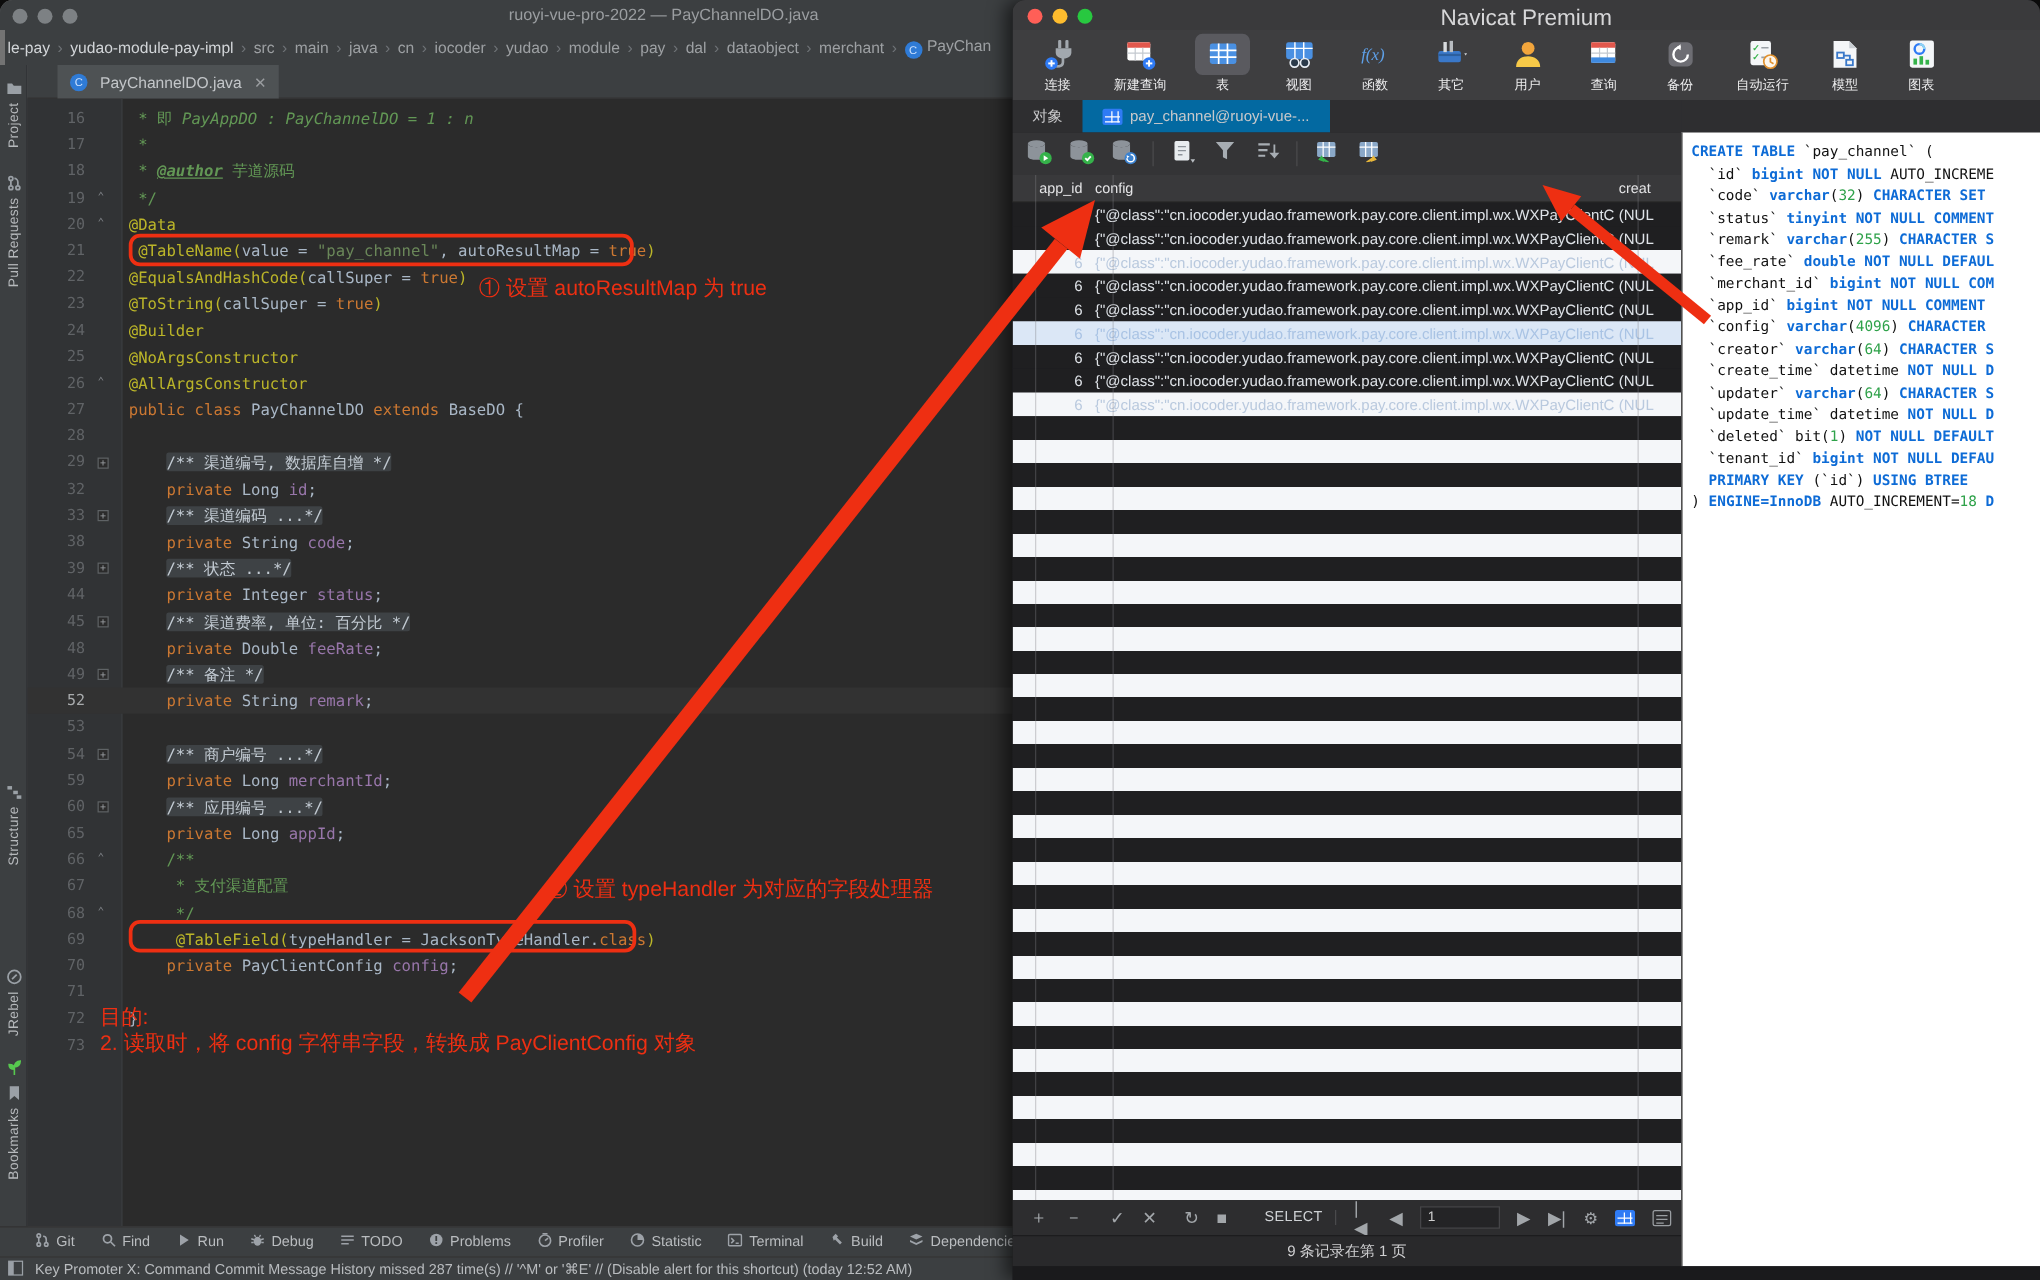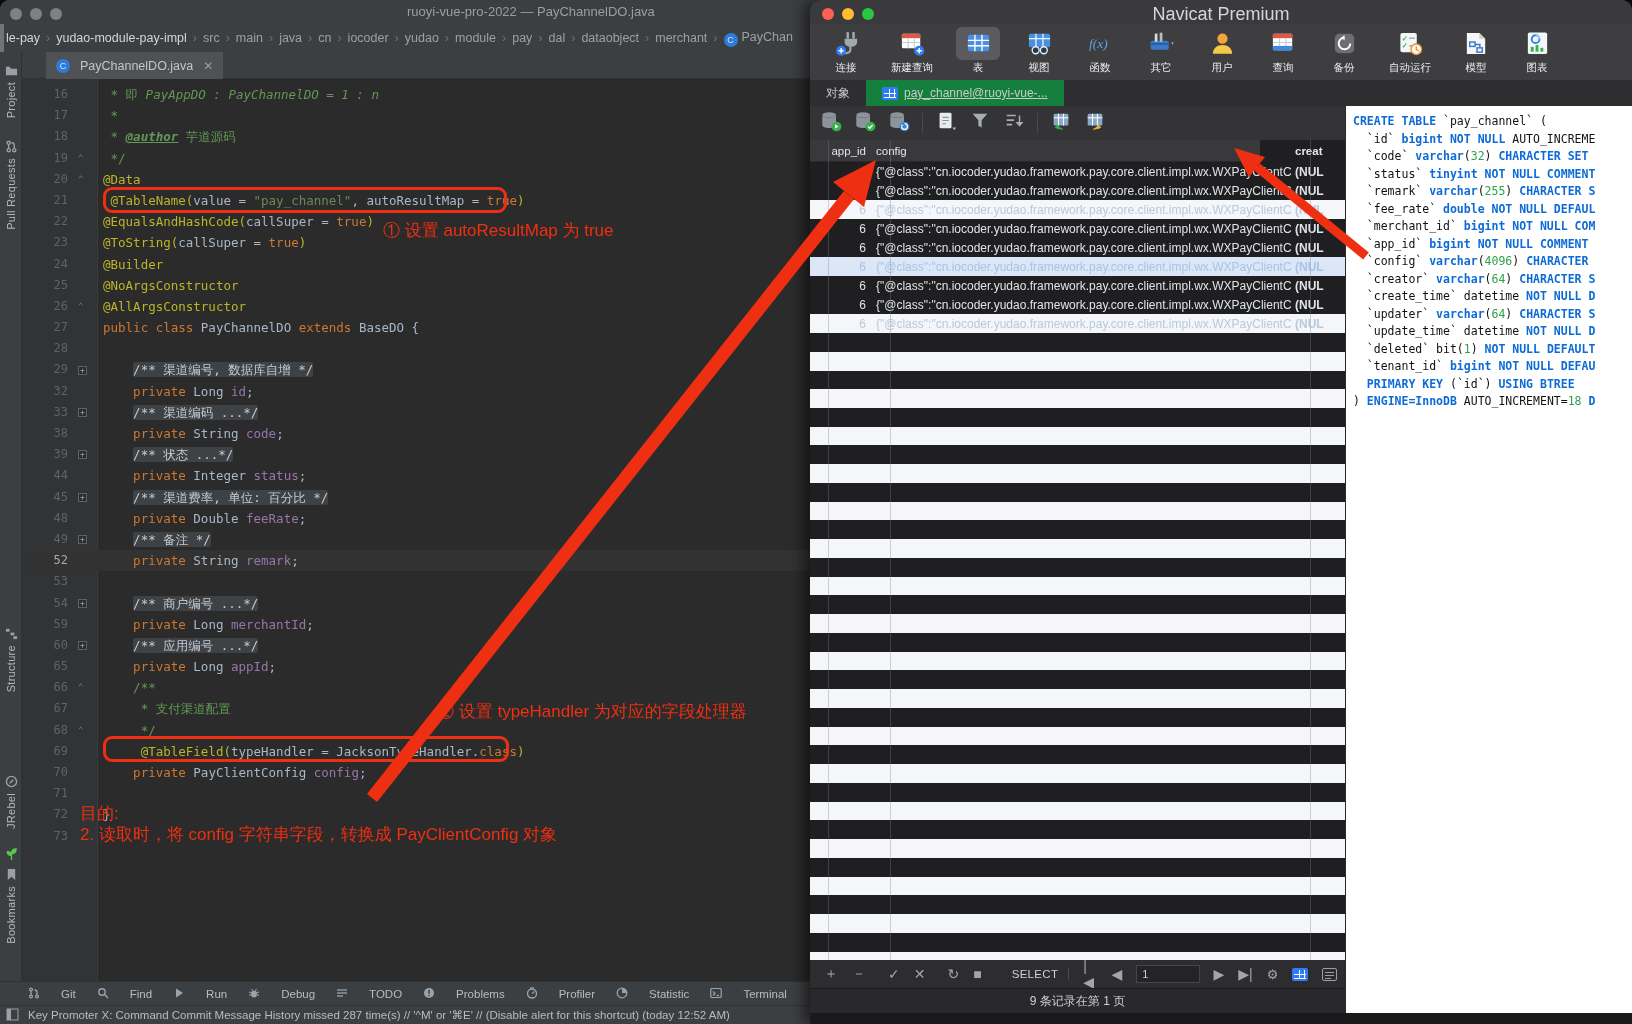--- a/index.html
+++ b/index.html
@@ -45,58 +45,58 @@
   .seg-doc { color:#629755; } .seg-doci { color:#629755; font-style:italic; }
   .seg-auth { color:#629755; font-style:italic; font-weight:bold; text-decoration:underline; }
   .seg-fold { color:#c3cbd3; background:#3e4245; border-radius:2px; }
 
   .redbox { position:absolute; border:3px solid #ee2f12; border-radius:9px; }
   .rednote { position:absolute; color:#ee2f12; font-size:17px; white-space:nowrap; }
   #purpose { left:80px; top:803px; line-height:21px; }
 
   
   #ij-tools { left:0; top:981px; width:843px; height:24px; background:#3c3f41; border-top:1px solid #323232; display:flex; align-items:center; padding-left:28px; gap:21px; color:#b9bcbf; font-size:11.5px; white-space:nowrap; }
-  .tool-item { display:flex; align-items:center; gap:21px; }
+  .tool-item { display:flex; align-items:center; gap:5px; }
   .tool-item svg { width:12px; height:12px; }
   #ij-status { left:0; top:1005px; width:843px; height:19px; background:#3c3f41; border-top:1px solid #333; color:#b9bcbf; font-size:11.5px; display:flex; align-items:center; padding-left:6px; gap:8px; }
 
   
   #nv { left:810px; top:0; width:822px; height:1024px; background:#1f1f21; border-radius:10px 10px 0 0; overflow:hidden; box-shadow:-6px 0 14px rgba(0,0,0,0.55); }
   #nv-titlebar { left:0; top:0; width:100%; height:24px; background:#3a3a3c; }
   #nv-dots { left:12px; top:6px; }
   #nv-title { top:4px; width:100%; text-align:center; color:#d6d6d8; font-size:18px; }
   #nv-toolbar { left:0; top:24px; width:100%; height:56px; background:#3e3e40; display:flex; align-items:flex-start; padding:3px 0 0 10px; gap:9px; }
   .nvt-item { display:flex; flex-direction:column; align-items:center; width:52px; }
   .nvt-item.wide { width:62px; }
   .nvt-icobox { width:44px; height:33px; display:flex; align-items:center; justify-content:center; border-radius:6px; }
   .nvt-item.selected .nvt-icobox { background:#5a5a5f; }
   .nvt-item svg { width:27px; height:27px; }
   .nvt-label { color:#ededee; font-size:10.5px; margin-top:1px; white-space:nowrap; }
 
   #nv-tabrow { left:0; top:80px; width:100%; height:26px; background:#2e2e30; display:flex; align-items:stretch; }
   .nv-tab { display:flex; align-items:center; padding:0 16px; color:#c9c9cb; font-size:12px; gap:6px; }
-  .nv-tab.active { background:#15803d;text-decoration:underline; }
+  .nv-tab.active { background:#0369a1; }
   #nv-tab-icons { position:absolute; right:22px; top:82px; display:flex; gap:12px; align-items:center; }
   .info-ic { width:17px; height:17px; border:1.5px solid #8a8a8e; border-radius:50%; color:#8a8a8e; font-size:11px; display:flex; align-items:center; justify-content:center; font-style:italic; font-family:"Liberation Serif", serif; }
   .ddl-ic { width:26px; height:20px; border:2px solid #2f7bf5; border-radius:3px; background:#1c5fd1; color:#fff; font-size:7.5px; font-weight:bold; display:flex; align-items:center; justify-content:center; }
 
   #nv-toolbar2 { left:0; top:106px; width:535px; height:34px; background:#343436; display:flex; align-items:center; padding-left:10px; gap:12px; }
   #nv-toolbar2 svg { width:22px; height:22px; }
   .tdiv { width:1px; height:20px; background:#4a4a4c; }
 
   
-  #nv-grid-header { left:0; top:140px; width:450px; height:22px; background:#39393b; border-bottom:1px solid #2a2a2a; color:#e4e4e6; font-size:11.5px; display:flex; align-items:center; }
+  #nv-grid-header { left:0; top:140px; width:535px; height:22px; background:#39393b; border-bottom:1px solid #2a2a2a; color:#e4e4e6; font-size:11.5px; display:flex; align-items:center; }
   #nv-grid-body { left:0; top:162px; width:535px; height:798px; background:#1f1f21; overflow:hidden; }
   .grow { position:absolute; left:0; width:535px; height:19px; display:flex; align-items:center; font-size:12px; white-space:nowrap; }
   .grow.d { background:#1f1f21; color:#dfe3e8; }
   .grow.w { background:#f4f6f9; color:#b9c9de; }
   .grow.b { background:#dbe7f6; color:#a9c3e4; }
   .gc-app { width:62px; padding-right:6px; text-align:right; flex:none; }
   .gc-cfg { width:420px; overflow:hidden; flex:none; padding-left:4px; }
-  .gc-cre { width:40px; overflow:hidden; flex:none; padding-left:3px;font-weight:bold; }
+  .gc-cre { width:40px; overflow:hidden; flex:none; padding-left:3px; }
   #stripes { position:absolute; left:0; top:171px; width:535px; height:627px;
     background:repeating-linear-gradient(180deg,#1f1f21 0px,#1f1f21 19px,#f4f6f9 19px,#f4f6f9 37.5px); }
   .colline { position:absolute; top:140px; height:820px; width:1px; background:rgba(130,130,135,0.35); }
 
   
   #nv-btoolbar { left:0; top:960px; width:535px; height:28px; background:#2d2d2f; display:flex; align-items:center; color:#a2a6aa; font-size:14px; padding:0 8px 0 14px; gap:14px; }
   #nv-btoolbar .g { cursor:default; }
   #nv-select-label { color:#cfd2d5; font-size:11.5px; letter-spacing:0.3px; border-right:1px solid #4a4a4c; padding-right:10px; }
   #nv-pagebox { width:64px; height:18px; background:#242426; border:1px solid #454548; color:#d0d0d0; font-size:11px; display:flex; align-items:center; padding-left:5px; }
   .mini-grid { width:16px; height:13px; background:#2f7bf5; border-radius:2px; position:relative; }

